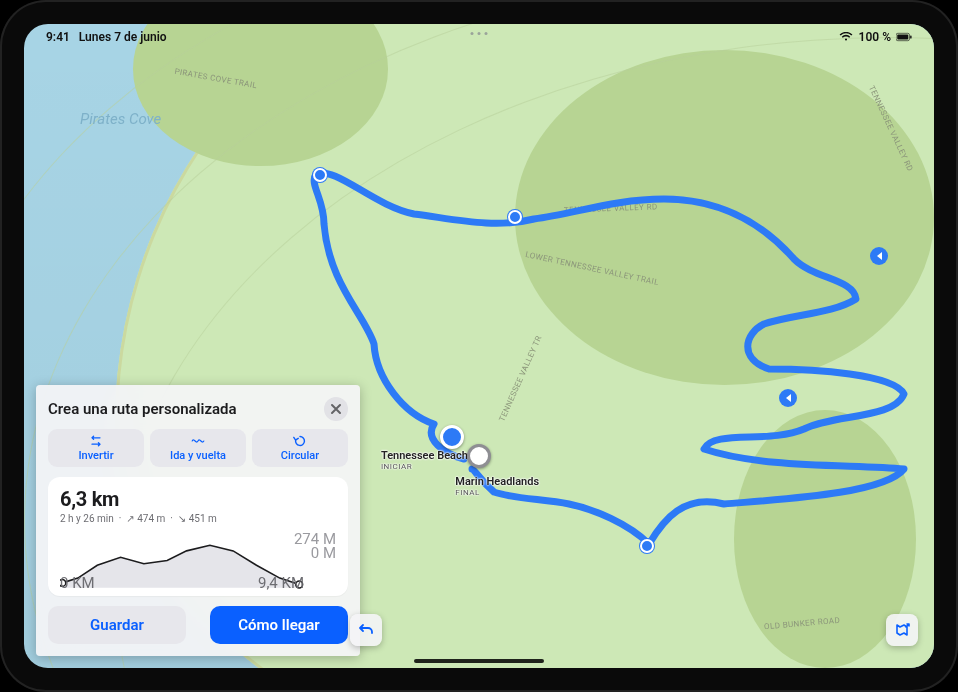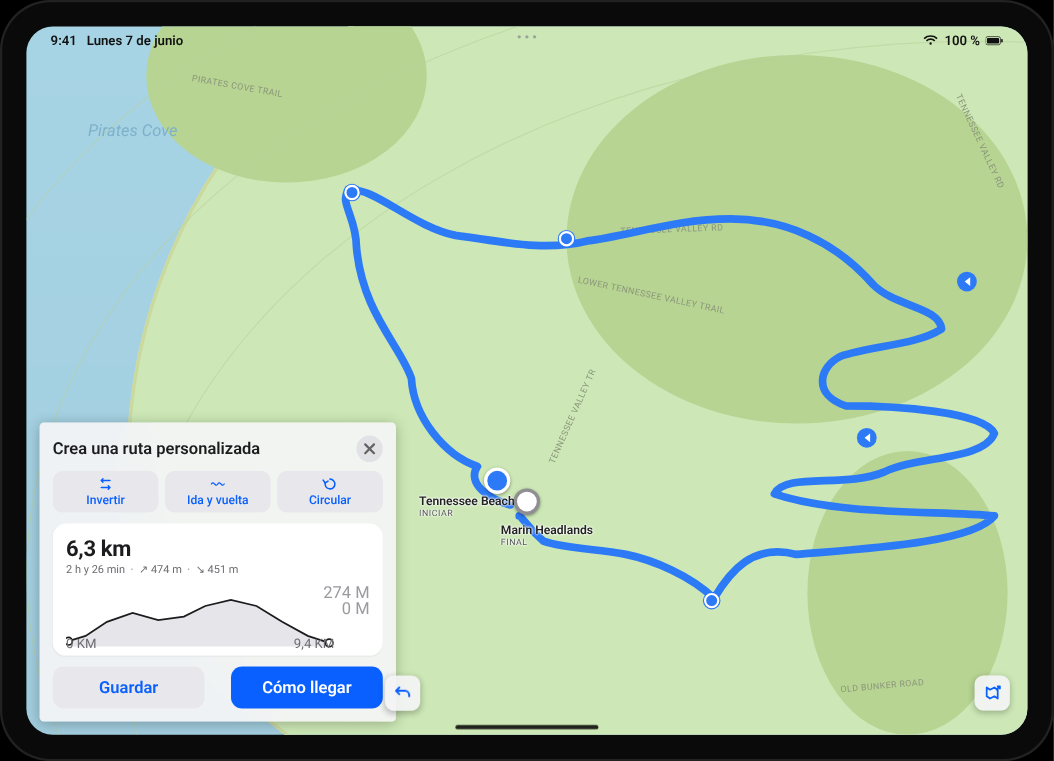--- a/index.html
+++ b/index.html
@@ -87,21 +87,21 @@
   .segbar{display:flex;gap:6px;margin-bottom:10px}
   .segbtn{flex:1;background:#e7e7ec;border-radius:9px;padding:5px 0 5px;display:flex;flex-direction:column;align-items:center;gap:1px;color:#0a60ff;font-size:11px;font-weight:500;cursor:pointer}
   .segbtn svg{width:16px;height:14px}
   .stats{background:#fff;border-radius:12px;padding:10px 12px 6px;box-shadow:0 1px 1px rgba(0,0,0,.04)}
   .dist{font-size:20px;font-weight:700;letter-spacing:-.3px;margin-bottom:2px}
   .meta{font-size:10px;color:#6d6d72}
   .meta span{white-space:nowrap}
   .chart{position:relative;height:60px;margin-top:6px}
   .chart svg{width:100%;height:100%}
   .chart .yl{position:absolute;right:0;font-size:15px;color:#9a9a9f}
-  .chart .xl{position:absolute;bottom:-2px;font-size:12px;color:#6d6d72}
+  .chart .xl{position:absolute;bottom:-2px;font-size:15px;color:#6d6d72}
   .actions{display:flex;gap:24px;margin-top:10px}
   .btn{flex:1;height:38px;border-radius:10px;display:flex;align-items:center;justify-content:center;font-size:15px;font-weight:600;cursor:pointer}
   .btn.secondary{background:#e7e7ec;color:#0a60ff}
   .btn.primary{background:#0a60ff;color:#fff}
   
   .fab{position:absolute;width:32px;height:32px;border-radius:8px;background:rgba(244,244,246,.9);box-shadow:0 2px 6px rgba(0,0,0,.25);display:flex;align-items:center;justify-content:center;color:#0a60ff;cursor:pointer}
   .fab.undo{left:326px;bottom:22px}
   .fab.layers{right:16px;bottom:22px}
   
   .homebar{position:absolute;bottom:5px;left:50%;transform:translateX(-50%);width:130px;height:4px;border-radius:3px;background:#000;opacity:.85}

